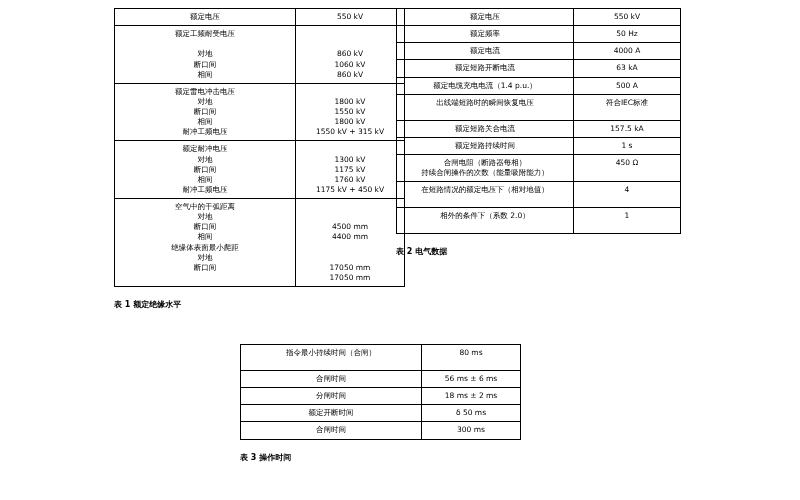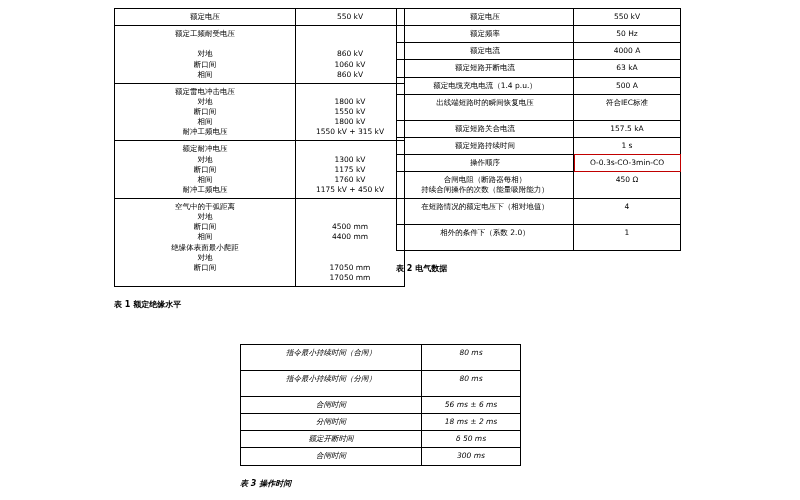--- a/index.html
+++ b/index.html
@@ -61,21 +61,20 @@
   }
   #t2 { width: 262px; }
   #t2 .c1 { width: 166px; }
   #t2 .c2 { width: 96px; }
   
   #t3-block {
     position: absolute;
     left: 240px;
     top: 344px;
     width: 258px;
-    font-style: italic;
   }
   #t3 { width: 258px; }
   #t3 .c1 { width: 170px; }
   #t3 .c2 { width: 88px; margin-left: 42px; }
   .tall { height: 26px; }
   .highlight-cell {
     outline: 1px solid #c00000;
     outline-offset: -1px;
   }
 </style>
@@ -177,24 +176,20 @@
           <td class="c2 multi">符合IEC标准</td>
         </tr>
         <tr>
           <td class="c1 multi">额定短路关合电流</td>
           <td class="c2 multi">157.5 kA</td>
         </tr>
         <tr>
           <td class="c1 multi">额定短路持续时间</td>
           <td class="c2 multi">1 s</td>
         </tr>
-        <tr>
-          <td class="c1 multi">操作顺序</td>
-          <td class="c2 multi highlight-cell">O-0.3s-CO-3min-CO</td>
-        </tr>
         <tr class="tall">
           <td class="c1 multi">合闸电阻（断路器每相）
 持续合闸操作的次数（能量吸附能力）</td>
           <td class="c2 multi">450 Ω</td>
         </tr>
         <tr class="tall">
           <td class="c1 multi">在短路情况的额定电压下（相对地值）</td>
           <td class="c2 multi">4</td>
         </tr>
         <tr class="tall">
@@ -206,24 +201,20 @@
     <div class="cap">表 2  电气数据</div>
   </div>
 
   <div id="t3-block">
     <table class="doc" id="t3">
       <tbody>
         <tr class="tall">
           <td class="c1 multi">指令最小持续时间（合闸）</td>
           <td class="c2 multi">80 ms</td>
         </tr>
-        <tr class="tall">
-          <td class="c1 multi">指令最小持续时间（分闸）</td>
-          <td class="c2 multi">80 ms</td>
-        </tr>
         <tr>
           <td class="c1 multi">合闸时间</td>
           <td class="c2 multi">56 ms ± 6 ms</td>
         </tr>
         <tr>
           <td class="c1 multi">分闸时间</td>
           <td class="c2 multi">18 ms ± 2 ms</td>
         </tr>
         <tr>
           <td class="c1 multi">额定开断时间</td>

